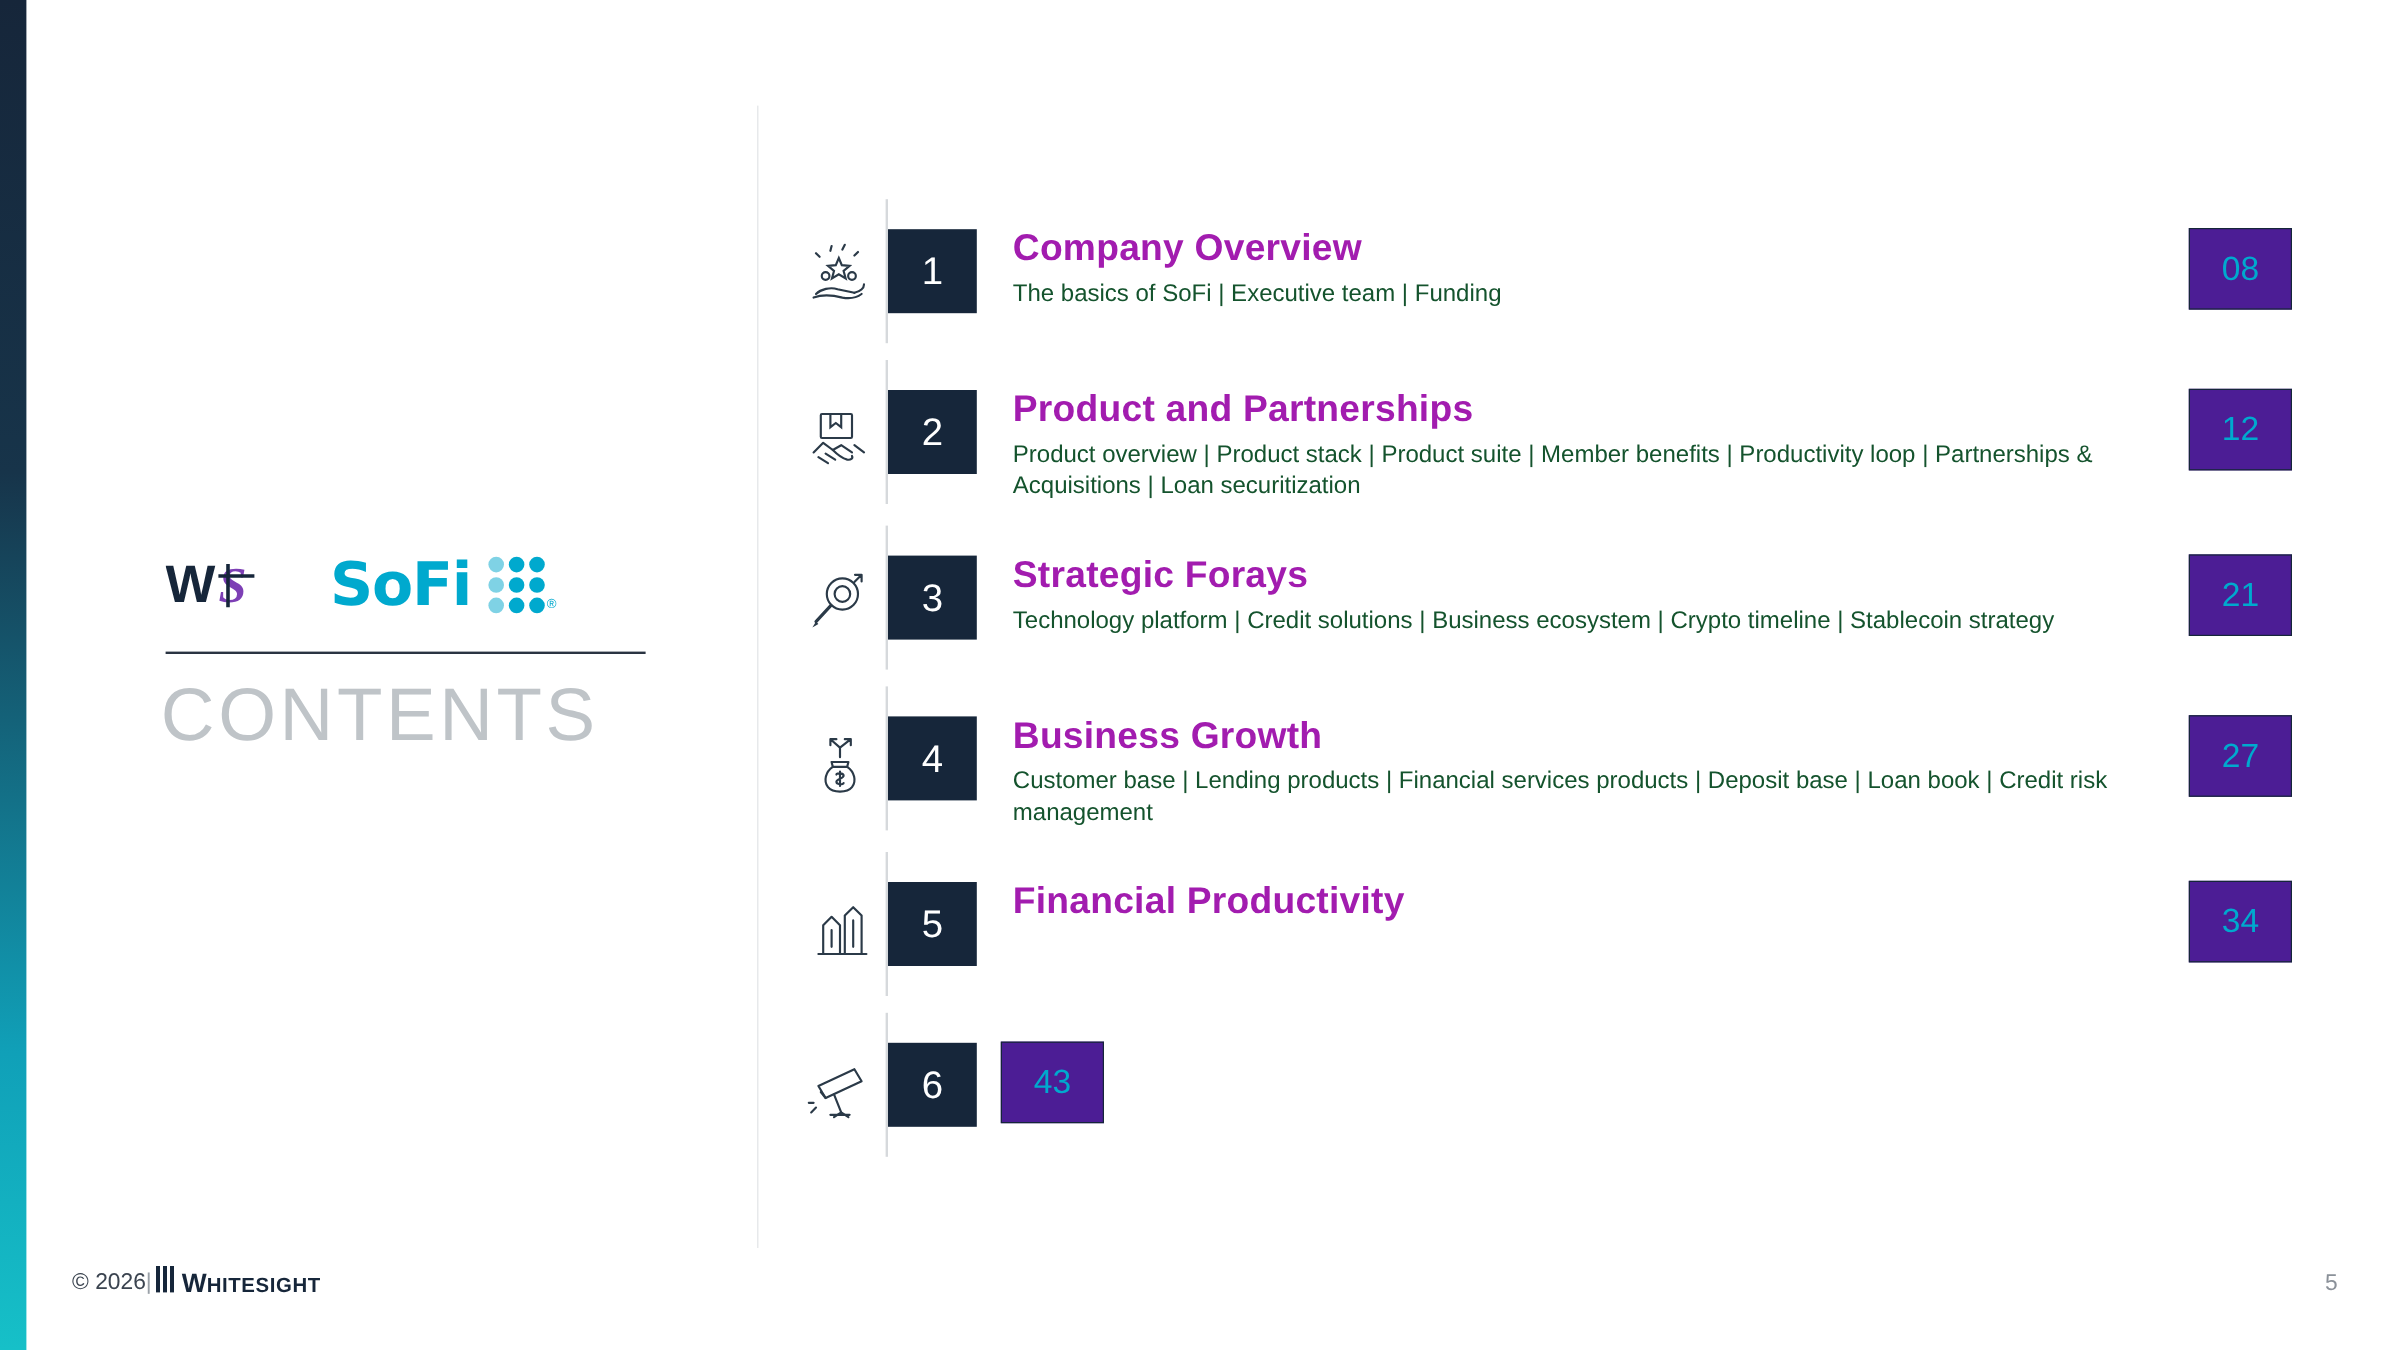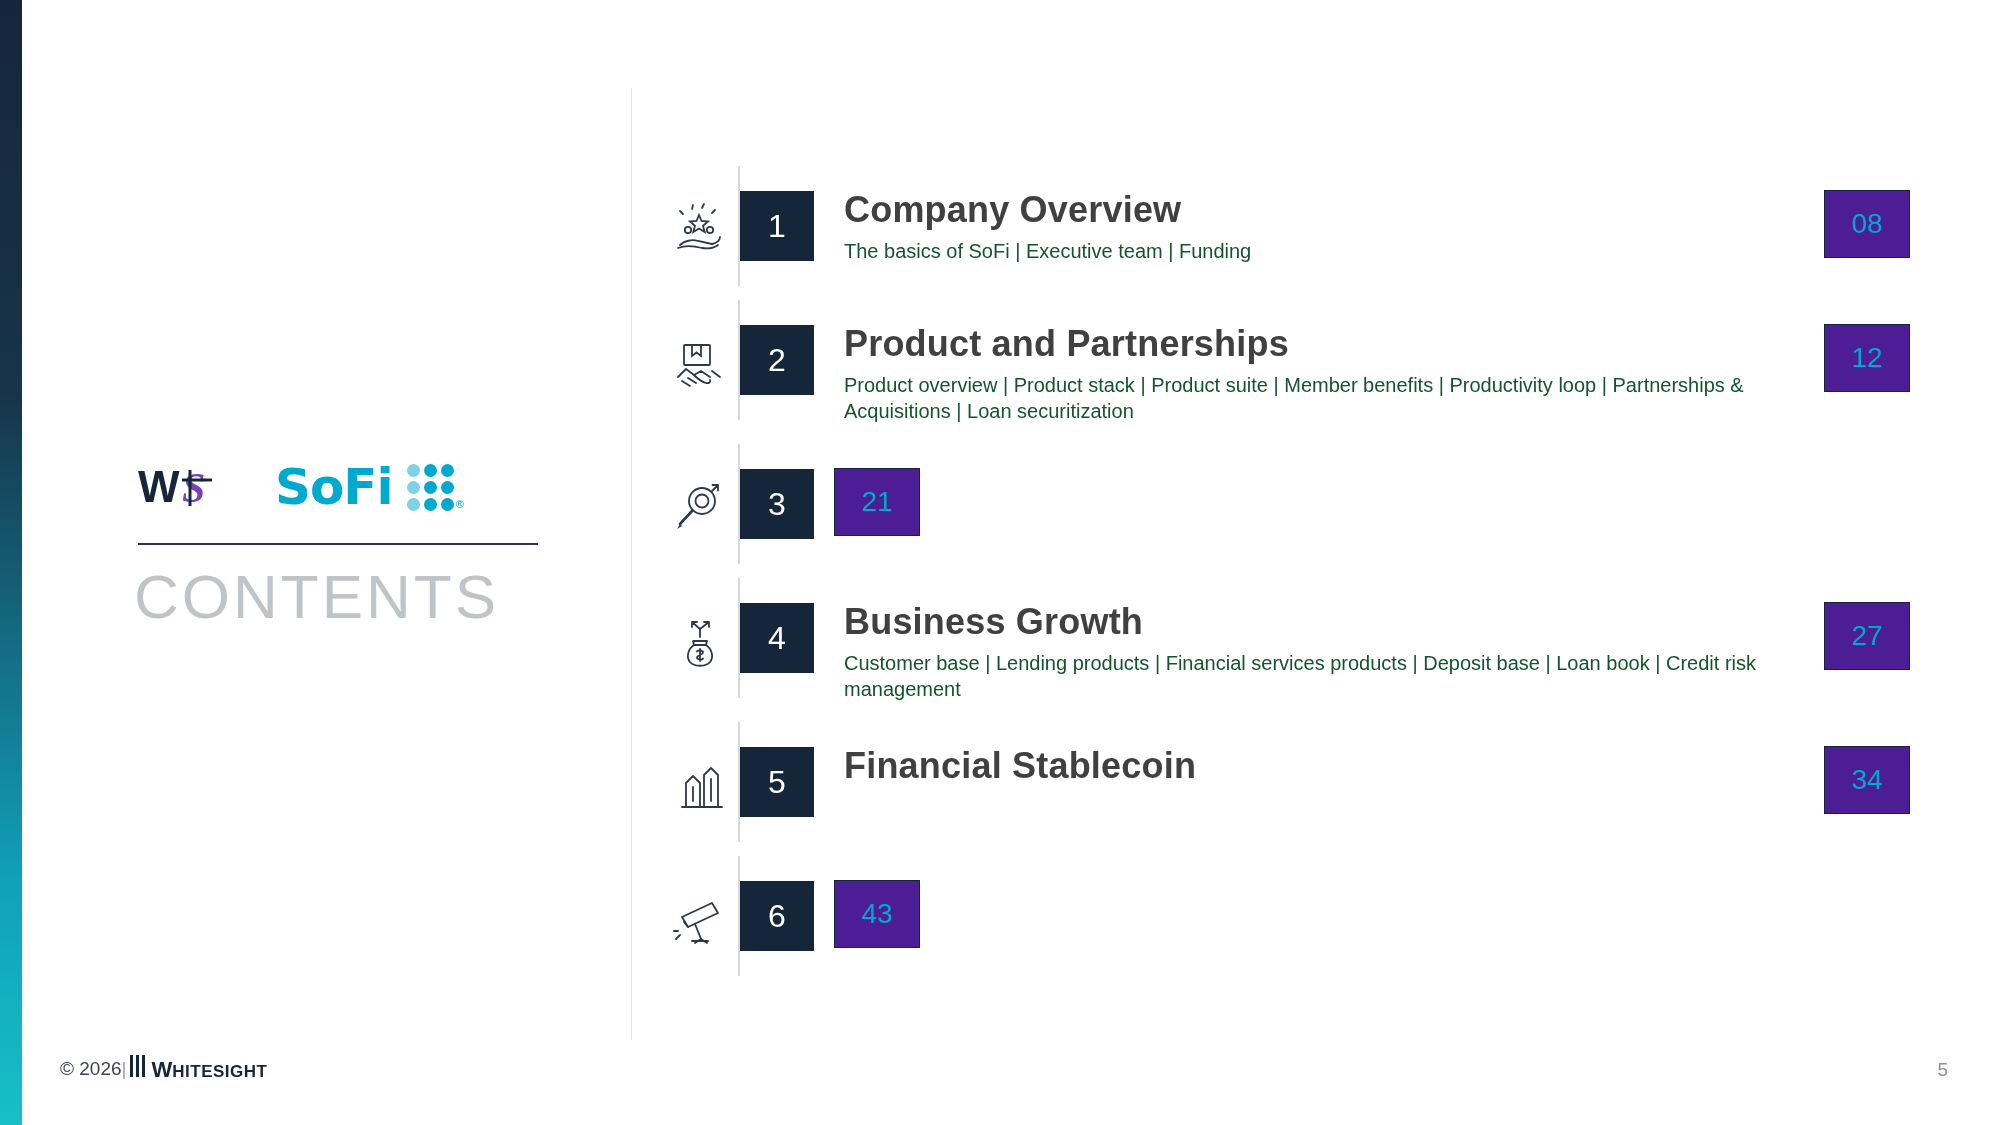--- a/index.html
+++ b/index.html
@@ -166,23 +166,23 @@
     align-items: center;
     justify-content: center;
     font-family: "Liberation Sans", sans-serif;
   }
   .text-cell {
     flex: 1 1 auto;
     padding-left: 28px;
     padding-top: 10px;
   }
   .row-title {
-    font-size: 36px;
+    font-size: 31px;
     font-weight: bold;
-    color: #404040;
+    color: #a21caf;
     letter-spacing: 0.2px;
     line-height: 1.2;
     font-family: "Liberation Sans", sans-serif;
   }
   .row-sub {
     margin-top: 7px;
     font-size: 20px;
     color: #14532d;
     line-height: 1.3;
     max-width: 930px;
@@ -366,20 +366,24 @@
           <circle cx="34" cy="22" r="6.5"></circle>
           <path d="M24.5 31.5 L12 45" stroke-linecap="round" stroke-width="2.6"></path>
           <path d="M12 45 L9 50 L14 47 Z" fill="#2b3a48" stroke="none"></path>
           <path d="M44 12 L50 6 M50 6 L44.5 6 M50 6 L50 11.5" stroke-linecap="round"></path>
         </svg>
       </div>
       <div class="num-wrap">
         <div class="tickline"></div>
         <div class="num-box">3</div>
       </div>
+      <div class="text-cell">
+        <div class="row-title">Strategic Forays</div>
+        <div class="row-sub">Technology platform | Credit solutions  | Business ecosystem | Crypto timeline | Stablecoin strategy</div>
+      </div>
       <div class="page-cell">
         <div class="page-box">21</div>
       </div>
     </div>
 
     <div class="row">
       <div class="icon-cell">
         <svg width="62" height="62" viewBox="0 0 62 62" fill="none" stroke="#2b3a48" stroke-width="1.8">
           <path d="M26 32 C20 36 18 44 22 49 C26 54 38 54 42 49 C46 44 44 36 38 32 Z"></path>
           <path d="M26 32 L25 28 L39 28 L38 32" stroke-linejoin="round"></path>
@@ -409,21 +413,21 @@
           <path d="M36 50 L36 18 L43 11 L50 18 L50 50 Z" stroke-linejoin="round"></path>
           <path d="M14 50 L54 50" stroke-linecap="round"></path>
           <path d="M25 30 L25 44 M43 22 L43 44" stroke-linecap="round"></path>
         </svg>
       </div>
       <div class="num-wrap">
         <div class="tickline"></div>
         <div class="num-box">5</div>
       </div>
       <div class="text-cell">
-        <div class="row-title">Financial Stablecoin</div>
+        <div class="row-title">Financial Productivity</div>
       </div>
       <div class="page-cell">
         <div class="page-box">34</div>
       </div>
     </div>
 
     <div class="row">
       <div class="icon-cell">
         <svg width="62" height="62" viewBox="0 0 62 62" fill="none" stroke="#2b3a48" stroke-width="1.8">
           <path d="M14 26 L44 12 L50 22 L20 36 Z" stroke-linejoin="round"></path>

